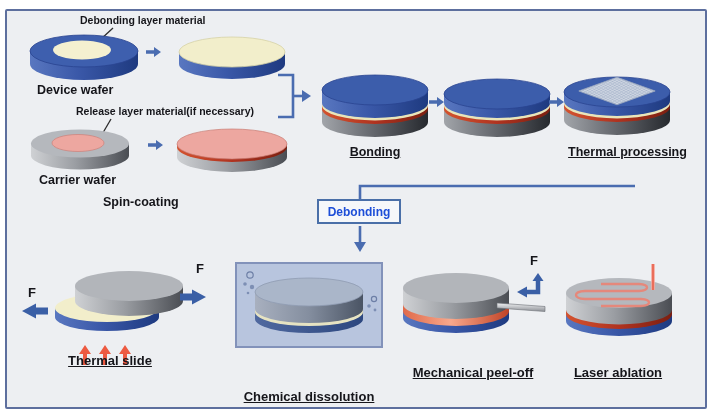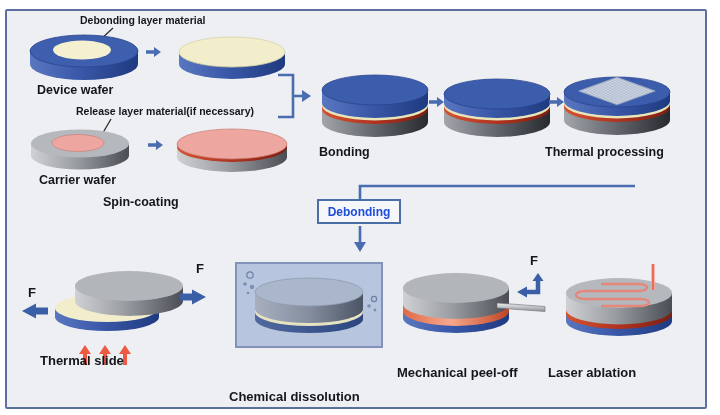--- a/index.html
+++ b/index.html
@@ -5,21 +5,21 @@
   html,body{margin:0;padding:0;background:#ffffff;}
   .stage{position:relative;width:720px;height:415px;background:#ffffff;overflow:hidden;
          font-family:"Liberation Sans",sans-serif;}
   .frame{position:absolute;left:5px;top:9px;width:698px;height:396px;
          background:#edeff2;border:2px solid #5d6f9e;border-radius:2px;}
   .abs{position:absolute;}
   .lbl{position:absolute;font-weight:700;color:#15151a;white-space:nowrap;line-height:1.1;}
   .s10{font-size:10.5px;}
   .s12{font-size:12.5px;}
   .s13{font-size:13px;}
-  .ctr{}
+  .ctr{text-align:center;text-decoration:underline;}
   .debond-box{position:absolute;left:317px;top:199px;width:84px;height:25px;
               background:#f5f7fa;border:2px solid #4a6fa8;box-sizing:border-box;
               display:flex;align-items:center;justify-content:center;
               font-weight:700;font-size:12px;color:#1d4ed8;}
   svg{display:block;}
 </style>
 </head>
 <body>
 
 <div class="stage">

